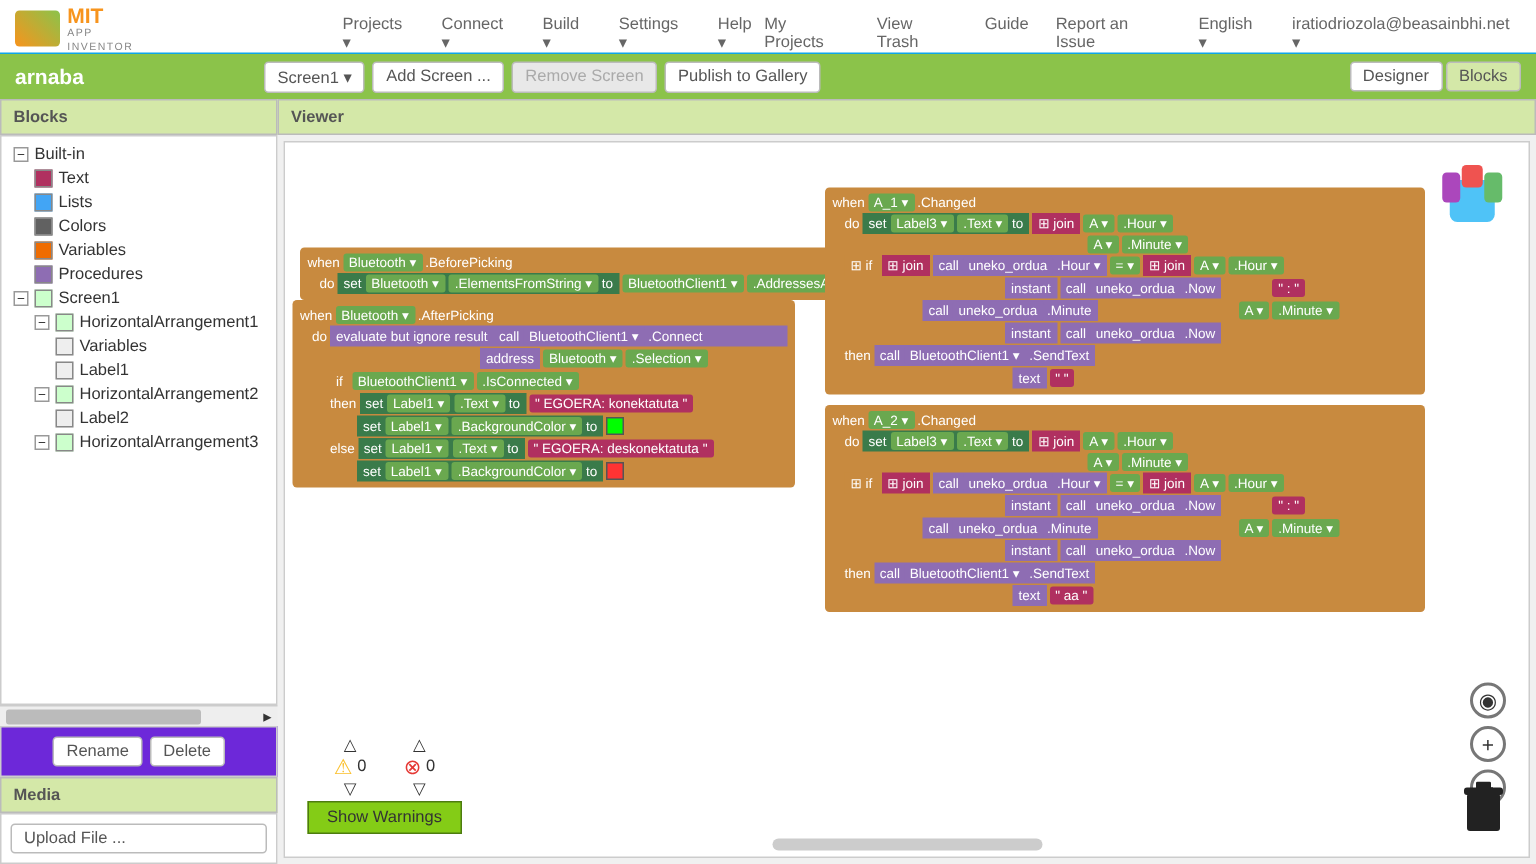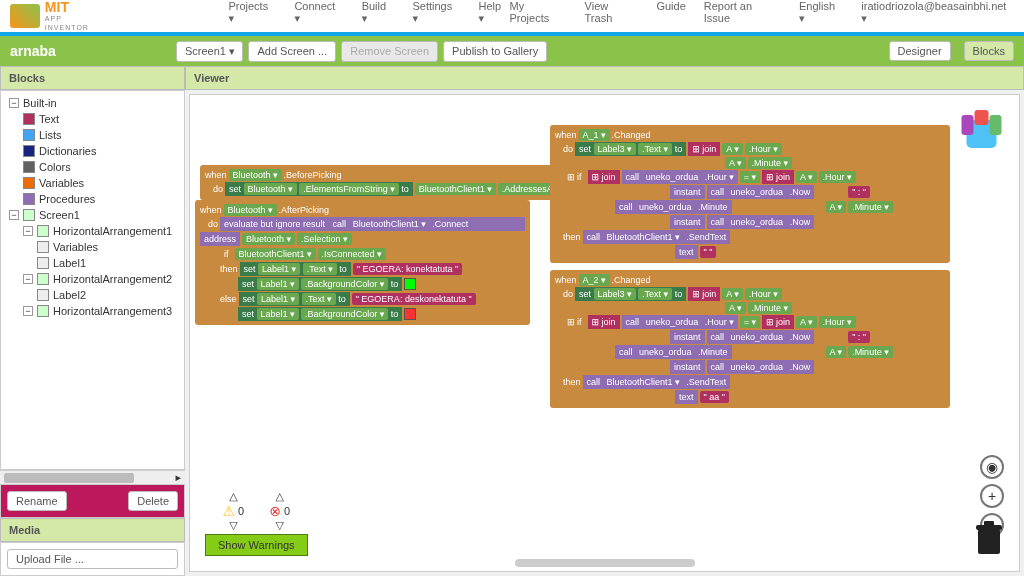--- a/index.html
+++ b/index.html
@@ -1,44 +1,44 @@
 <!DOCTYPE html>
 <html><head>
 <meta charset="utf-8">
 <style>
 *{margin:0;padding:0;box-sizing:border-box;font-family:Arial,sans-serif}
 body{background:#f0f0f0;font-size:11px;color:#333;width:1024px;height:576px;overflow:hidden}
-.topbar{background:#fff;height:36px;display:flex;align-items:flex-start;padding:0 10px;border-bottom:4px solid #0ea5e9}
+.topbar{background:#fff;height:36px;display:flex;align-items:flex-end;padding:0 10px;border-bottom:1px solid #0ea5e9}
 .logo{display:flex;align-items:center;gap:5px}
 .logo-icon{width:30px;height:24px;background:linear-gradient(45deg,#f7941d,#8bc34a);border-radius:3px}
 .logo-text{font-size:9px;line-height:1}
 .logo-text b{color:#f7941d;font-size:14px}
 .logo-text span{color:#888;font-size:7px;letter-spacing:1px}
 .topmenu{display:flex;gap:18px;margin-left:120px;color:#666}
 .topmenu div{cursor:pointer}
 .topright{margin-left:auto;display:flex;gap:18px;color:#666}
 .greenbar{background:#8bc34a;height:30px;display:flex;align-items:center;padding:0 10px}
 .projname{color:#fff;font-weight:bold;font-size:14px}
 .btn{background:#fff;border:1px solid #bbb;padding:3px 8px;border-radius:3px;cursor:pointer;font-size:11px;color:#555}
 .btn-grp{display:flex;gap:5px;margin-left:120px}
 .btn.dim{background:#e8e8e8;color:#aaa}
-.rightbtns{margin-left:auto;display:flex;gap:13px}
+.rightbtns{margin-left:auto;display:flex;gap:2px}
 .btn.active{background:#d4e8a8}
 .main{display:flex;height:510px}
 .leftpanel{width:185px;display:flex;flex-direction:column}
 .panelhead{background:#d4e8a8;padding:5px 8px;font-weight:bold;color:#555;border:1px solid #bbb}
 .blockspanel{background:#fff;border:1px solid #ccc;flex:1;overflow:auto;padding:4px}
 .treeitem{display:flex;align-items:center;gap:4px;padding:2px 4px;cursor:pointer}
 .treeitem.l1{margin-left:14px}
 .treeitem.l2{margin-left:28px}
 .sq{width:12px;height:12px;border:1px solid #888}
 .minus{width:10px;height:10px;border:1px solid #999;background:#fff;text-align:center;line-height:8px;font-size:9px}
 .scrollh{height:14px;background:#eee;border-top:1px solid #ccc;display:flex;align-items:center}
 .scrollthumb{width:130px;height:10px;background:#bbb;border-radius:2px;margin-left:4px}
-.bottombtns{display:flex;gap:5px;padding:6px;justify-content:space-between;background:#be185d;border:1px solid #ccc}
+.bottombtns{display:flex;gap:5px;padding:6px;justify-content:center;background:#6d28d9;border:1px solid #ccc}
 .mediapanel{background:#fff;border:1px solid #ccc;padding:6px}
 .viewer{flex:1;display:flex;flex-direction:column}
 .canvas{flex:1;background:#fff;border:1px solid #ccc;margin:4px;position:relative;overflow:hidden}
 .block{position:absolute;font-size:9px;color:#fff;border-radius:3px}
 .bl-event{background:#c88a3f}
 .bl-set{background:#3a7b4a;padding:2px 4px}
 .bl-comp{background:#6aa84f;padding:1px 4px;border-radius:2px}
 .bl-call{background:#8e6db3;padding:2px 4px}
 .bl-text{background:#b03060;padding:1px 4px;border-radius:2px}
 .bl-if{background:#c88a3f;padding:2px 4px}
@@ -103,24 +103,20 @@
         </div>
       <div class="treeitem l1">
           <span class="sq" style="background:#b03060"></span>
           <span>Text</span>
         </div>
       <div class="treeitem l1">
           <span class="sq" style="background:#42a5f5"></span>
           <span>Lists</span>
         </div>
       <div class="treeitem l1">
-          <span class="sq" style="background:#1a237e"></span>
-          <span>Dictionaries</span>
-        </div>
-      <div class="treeitem l1">
           <span class="sq" style="background:#616161"></span>
           <span>Colors</span>
         </div>
       <div class="treeitem l1">
           <span class="sq" style="background:#ef6c00"></span>
           <span>Variables</span>
         </div>
       <div class="treeitem l1">
           <span class="sq" style="background:#8e6db3"></span>
           <span>Procedures</span>
@@ -193,21 +189,21 @@
       <div class="block bl-event" style="top:105px;left:5px;padding:3px 5px;width:335px">
         <div class="row">
             <span>when</span>
             <span class="bl-comp">Bluetooth ▾</span>
             <span>.AfterPicking</span>
           </div>
         <div class="row" style="margin-left:8px">
             <span>do</span>
             <span class="bl-call" style="flex:1"><span>evaluate but ignore result</span> &nbsp; <span>call</span> <span class="bl-comp" style="background:#8e6db3">BluetoothClient1 ▾</span> <span>.Connect</span></span>
           </div>
-        <div class="row" style="">
+        <div class="row" style="margin-left:120px">
             <span class="bl-call"><span>address</span></span>
             <span class="bl-comp">Bluetooth ▾</span>
             <span class="bl-comp">.Selection ▾</span>
           </div>
         <div class="row" style="margin-left:20px">
             <span class="bl-if"><span>if</span></span>
             <span class="bl-comp">BluetoothClient1 ▾</span>
             <span class="bl-comp">.IsConnected ▾</span>
           </div>
         <div class="row" style="margin-left:20px">

